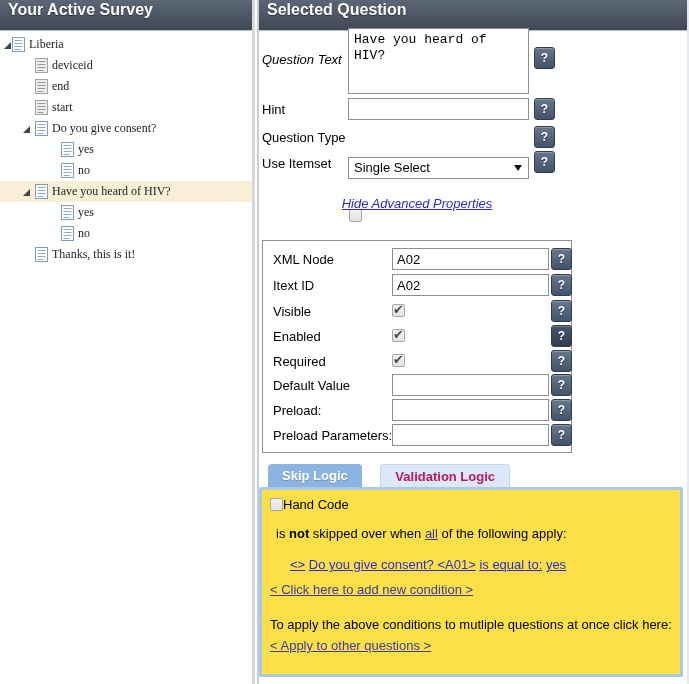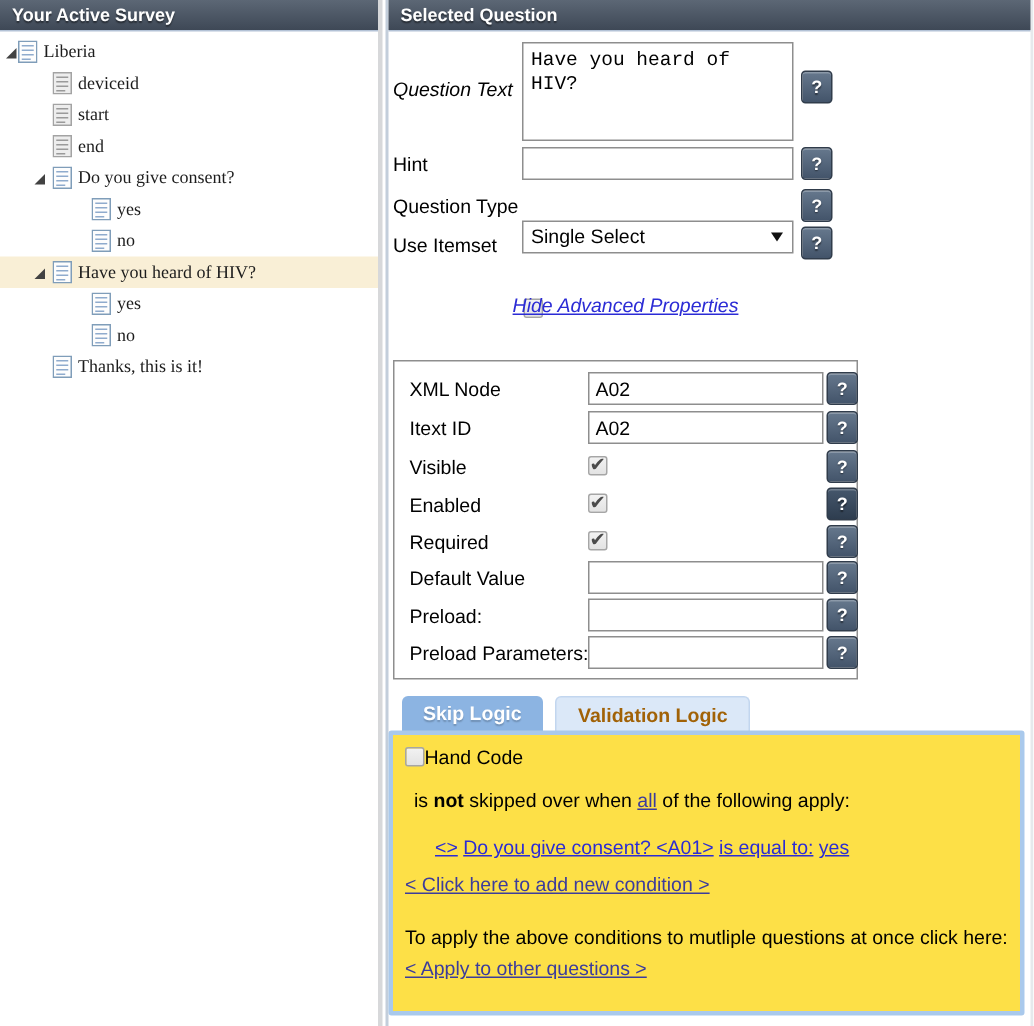--- a/index.html
+++ b/index.html
@@ -8,25 +8,25 @@
     font-family: "Liberation Sans", "DejaVu Sans", sans-serif;
     font-size: 13px;
     color: #000;
     background: #fff;
     position: relative;
     overflow: hidden;
   }
 
   
   .panel-header {
-    height: 21px;
+    height: 31px;
     background: linear-gradient(#5c6775, #3e4856);
     border-bottom: 1px solid #b3c2d6;
     color: #fff;
-    font-size: 12px;
+    font-size: 16px;
     font-weight: bold;
     line-height: 20px;
     padding-left: 8px;
     text-shadow: 0 1px 1px rgba(0,0,0,.45);
   }
 
   
   #left-panel { position:absolute; left:0; top:0; width:252px; height:684px; background:#fff; }
   #divider { position:absolute; left:252px; top:0; width:3px; height:684px; background:#d7d8da; }
 
@@ -114,21 +114,21 @@
   .prow .cb { top:4px; }
   .prow button.help { position:absolute; left:288px; top:0; }
 
   
   .tab {
     display:inline-block; height:27px; line-height:23px;
     padding:0 14px; font-weight:bold; font-size:13px;
     border-radius:4px 4px 0 0; cursor:pointer; vertical-align:bottom;
   }
   .tab.active { background:#8cb4e2; color:#fff; text-shadow:0 1px 1px rgba(0,0,0,.2); }
-  .tab.inactive { background:#dbe8f8; color:#a16207; border:1px solid #c2d6ef; border-bottom:none; margin-left:5px; }
+  .tab.inactive { background:#dbe8f8; color:#be185d; border:1px solid #c2d6ef; border-bottom:none; margin-left:15px; }
 
   
   #logic-panel {
     border:3px solid #a9c9ec; border-radius:2px;
     background:#fde047; padding:7px 8px 0 8px; line-height:16px; font-size:13px;
   }
   .lg-line { white-space:nowrap; }
   .ln-question { margin-top:10px; margin-left:6px; }
   .ln-rule { margin-top:13px; margin-left:6px; }
   .ln-cond { margin-top:15px; margin-left:20px; }
@@ -170,32 +170,32 @@
     </div>
 
     <div class="trow l1">
       <svg class="dicon" width="13" height="15" viewBox="0 0 13 15">
           <rect x="0.5" y="0.5" width="12" height="14" fill="#ededed" stroke="#a3a3a3"></rect>
           <line x1="2.5" y1="3.5" x2="10.5" y2="3.5" stroke="#9a9a9a"></line>
           <line x1="2.5" y1="6.5" x2="10.5" y2="6.5" stroke="#9a9a9a"></line>
           <line x1="2.5" y1="9.5" x2="10.5" y2="9.5" stroke="#9a9a9a"></line>
           <line x1="2.5" y1="12.5" x2="8.5" y2="12.5" stroke="#9a9a9a"></line>
         </svg>
-      <span class="tlabel">start</span>
+      <span class="tlabel">end</span>
     </div>
 
     <div class="trow l1">
       <svg class="dicon" width="13" height="15" viewBox="0 0 13 15">
           <rect x="0.5" y="0.5" width="12" height="14" fill="#ededed" stroke="#a3a3a3"></rect>
           <line x1="2.5" y1="3.5" x2="10.5" y2="3.5" stroke="#9a9a9a"></line>
           <line x1="2.5" y1="6.5" x2="10.5" y2="6.5" stroke="#9a9a9a"></line>
           <line x1="2.5" y1="9.5" x2="10.5" y2="9.5" stroke="#9a9a9a"></line>
           <line x1="2.5" y1="12.5" x2="8.5" y2="12.5" stroke="#9a9a9a"></line>
         </svg>
-      <span class="tlabel">end</span>
+      <span class="tlabel">start</span>
     </div>
 
     <div class="trow l1">
       <span class="tri"></span>
       <svg class="dicon" width="13" height="15" viewBox="0 0 13 15">
           <rect x="0.5" y="0.5" width="12" height="14" fill="#fdfdfd" stroke="#7f9db9"></rect>
           <line x1="2.5" y1="3.5" x2="10.5" y2="3.5" stroke="#8fabcd"></line>
           <line x1="2.5" y1="6.5" x2="10.5" y2="6.5" stroke="#8fabcd"></line>
           <line x1="2.5" y1="9.5" x2="10.5" y2="9.5" stroke="#8fabcd"></line>
           <line x1="2.5" y1="12.5" x2="8.5" y2="12.5" stroke="#8fabcd"></line>

